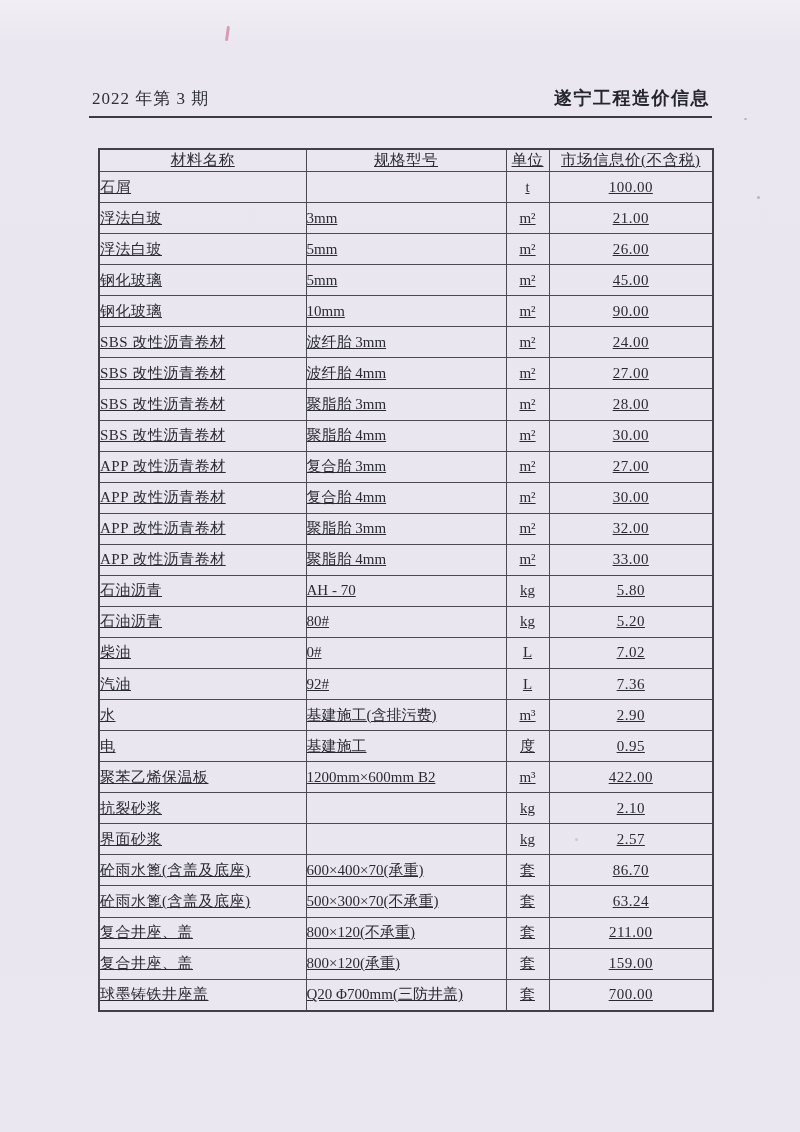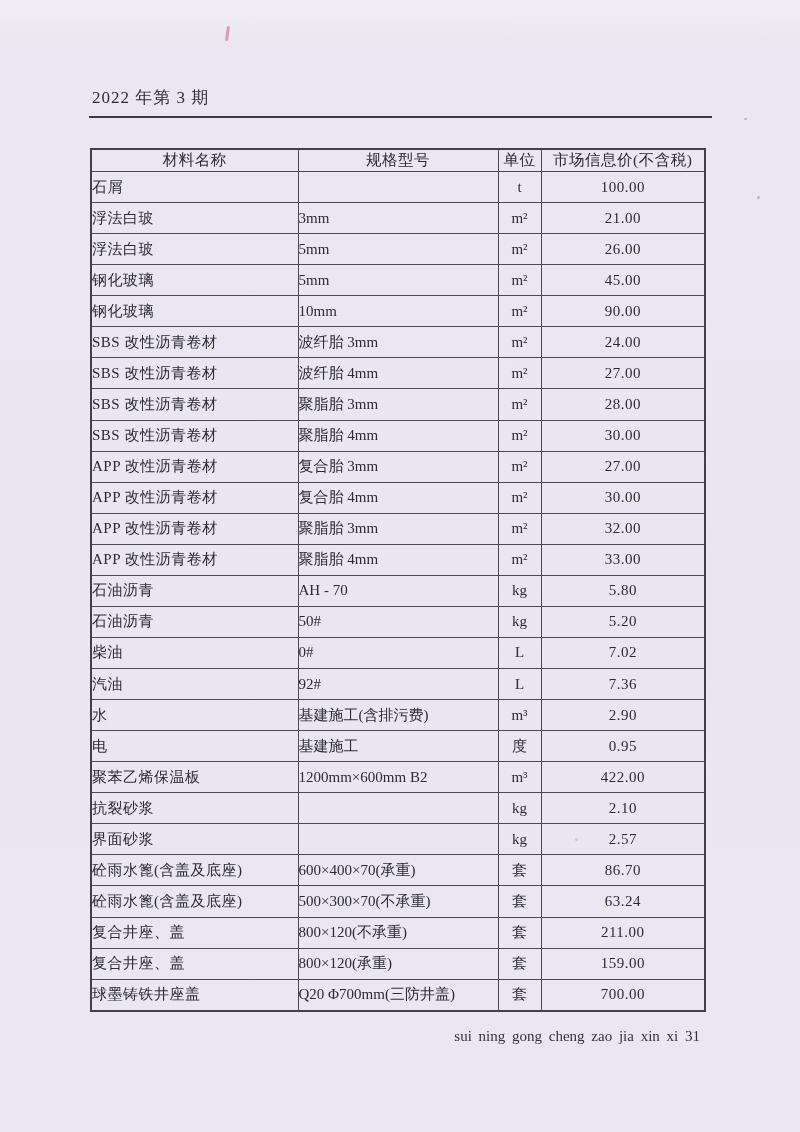--- a/index.html
+++ b/index.html
@@ -51,26 +51,27 @@
   }
   .header-rule {
     position: absolute;
     left: 89px; top: 116px;
     width: 623px; height: 2px;
     background: #3c3a45;
   }
 
   table.price-table {
     position: absolute;
-    left: 90px; top: 148px;
+    left: 98px; top: 148px;
     width: 614px; height: 864px;
     border-collapse: collapse;
     table-layout: fixed;
     font-size: 15px;
     color: #2b2b34;
+    text-decoration: underline;
   }
   table.price-table th, table.price-table td {
     border: 1.5px solid #4b4954;
     overflow: hidden;
     white-space: nowrap;
     font-weight: normal;
     padding: 0;
   }
   table.price-table { border: 2px solid #413f4a; }
   th.col-head { text-align: center; font-size: 15.5px; letter-spacing: 0.5px; }
@@ -94,20 +95,21 @@
 
 <div class="paper">
 
   <div class="scratch"></div>
   <div class="speck s1"></div>
   <div class="speck s2"></div>
   <div class="speck s3"></div>
 
   <div class="page-header">
     <span class="issue-label">2022 年第 3 期</span>
+    <span class="publication-title">遂宁工程造价信息</span>
   </div>
   <div class="header-rule"></div>
 
   <table class="price-table">
     <colgroup>
       <col style="width:207px">
       <col style="width:200px">
       <col style="width:43px">
       <col style="width:164px">
     </colgroup>
@@ -199,21 +201,21 @@
           <td class="c-price">33.00</td>
         </tr>
         <tr>
           <td class="c-name">石油沥青</td>
           <td class="c-spec">AH - 70</td>
           <td class="c-unit">kg</td>
           <td class="c-price">5.80</td>
         </tr>
         <tr>
           <td class="c-name">石油沥青</td>
-          <td class="c-spec">50#</td>
+          <td class="c-spec">80#</td>
           <td class="c-unit">kg</td>
           <td class="c-price">5.20</td>
         </tr>
         <tr>
           <td class="c-name">柴油</td>
           <td class="c-spec">0#</td>
           <td class="c-unit">L</td>
           <td class="c-price">7.02</td>
         </tr>
         <tr>
@@ -278,15 +280,14 @@
         </tr>
         <tr>
           <td class="c-name">球墨铸铁井座盖</td>
           <td class="c-spec">Q20 Φ700mm(三防井盖)</td>
           <td class="c-unit">套</td>
           <td class="c-price">700.00</td>
         </tr>
       </tbody>
   </table>
 
-  <div class="page-footer">sui ning gong cheng zao jia xin xi 31</div>
 
 </div>
 
 </body></html>

